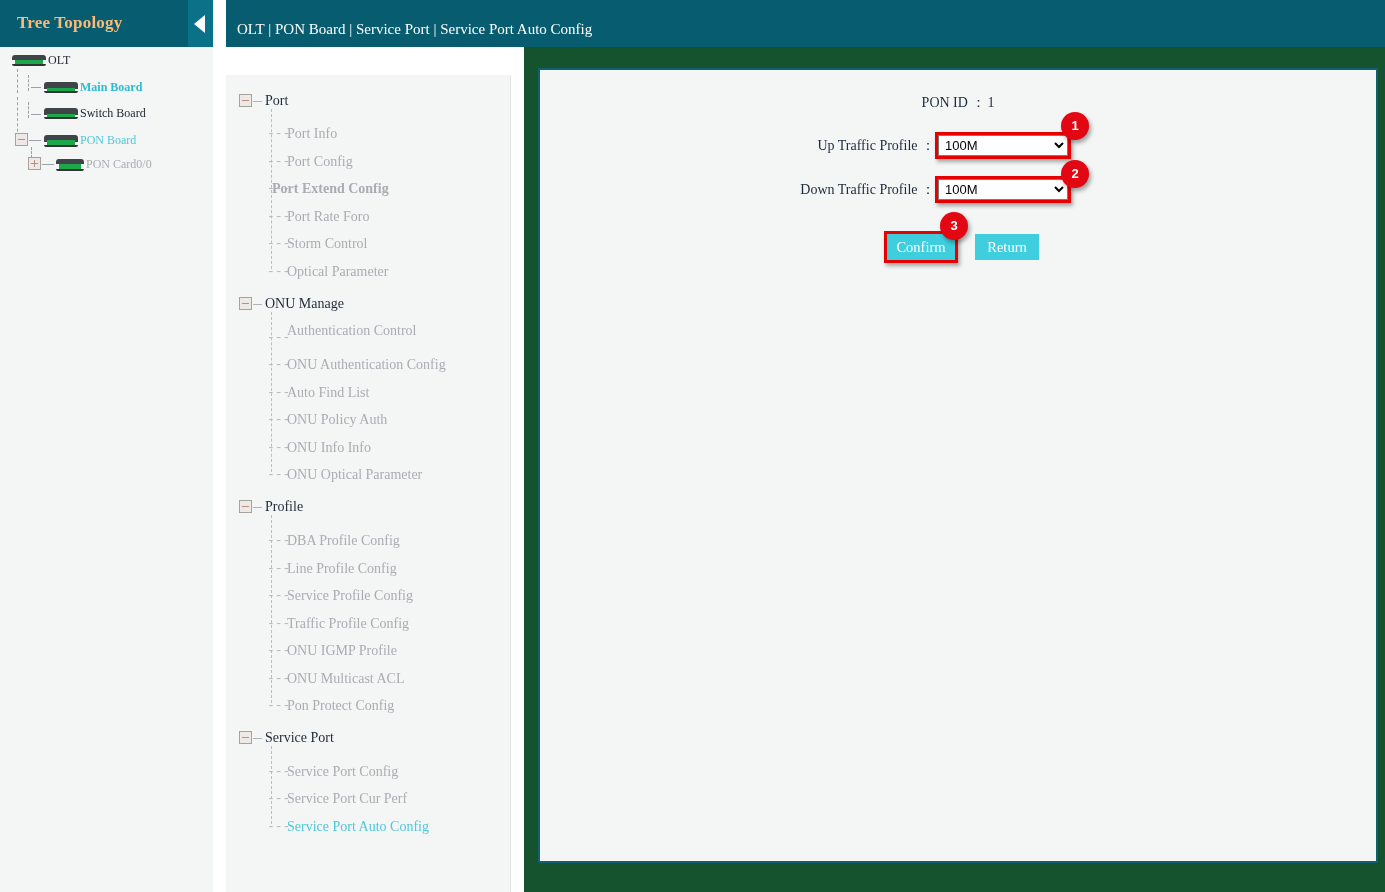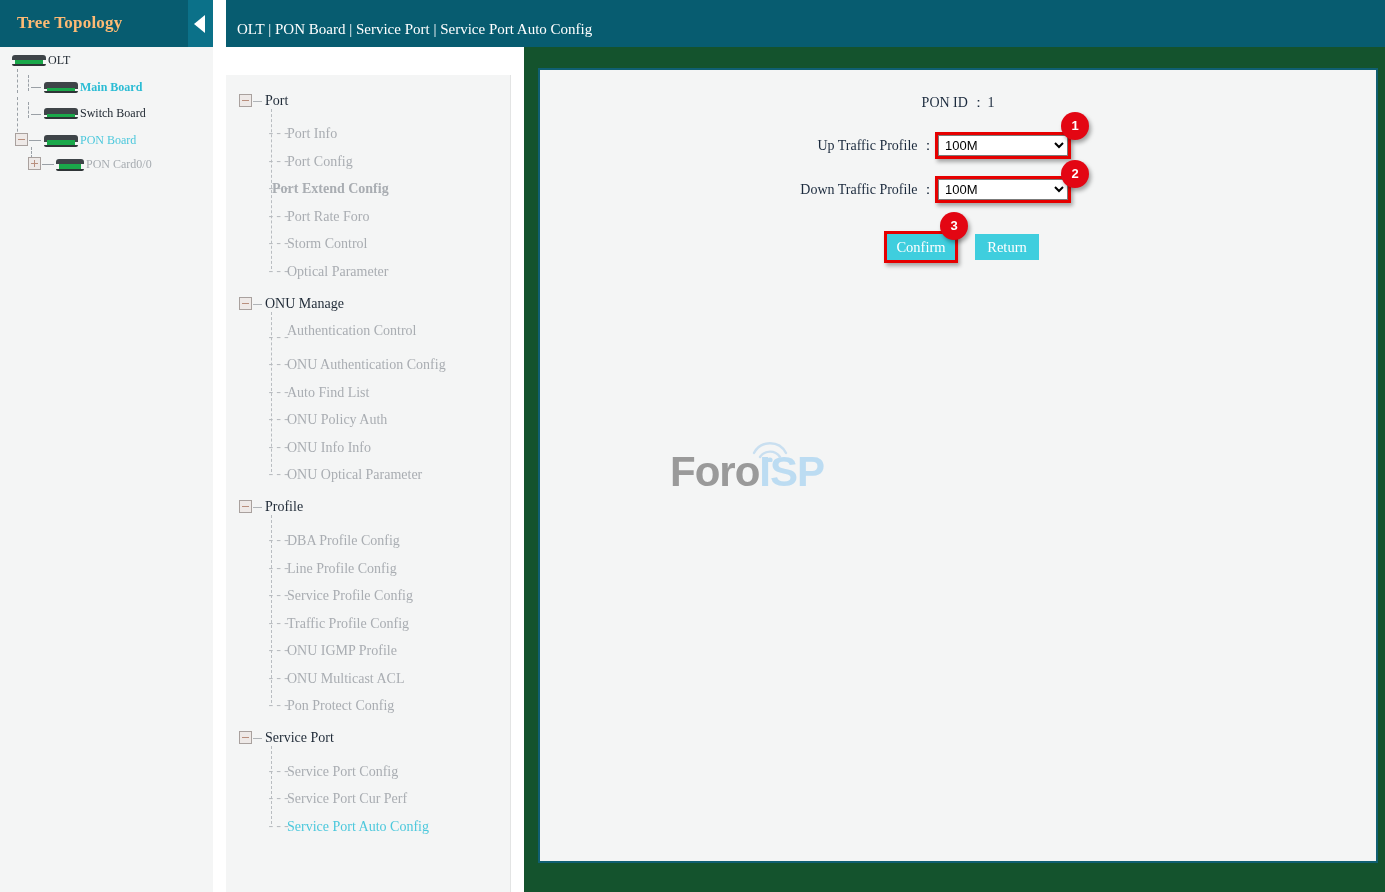--- a/index.html
+++ b/index.html
@@ -366,23 +366,15 @@
     </select>
     <div class="hl-box" style="left:395px;top:106px;width:136px;height:27px;"></div>
     <div class="badge" style="left:521px;top:90px;">2</div>
 
     <button class="btn" style="left:347px;top:164px;width:68px;height:26px;">Confirm</button>
     <div class="hl-box" style="left:344px;top:161px;width:74px;height:32px;"></div>
     <div class="badge" style="left:400px;top:142px;">3</div>
 
     <button class="btn" style="left:435px;top:164px;width:64px;height:26px;">Return</button>
 
-    <div id="watermark">
-      <div class="wm-text"><span class="wm-foro">Foro</span><span class="wm-isp">ISP</span></div>
-      <svg width="44" height="26" viewBox="0 0 44 26">
-        <path d="M6 17 A18 18 0 0 1 38 17" stroke="#c9dff0" stroke-width="2.4" fill="none" stroke-linecap="round"></path>
-        <path d="M12 21 A12 12 0 0 1 32 21" stroke="#c9dff0" stroke-width="2.4" fill="none" stroke-linecap="round"></path>
-        <circle cx="22" cy="24" r="2.6" fill="#bcdcf2"></circle>
-      </svg>
-    </div>
 
   </div>
 </div>
 
 </body></html>

